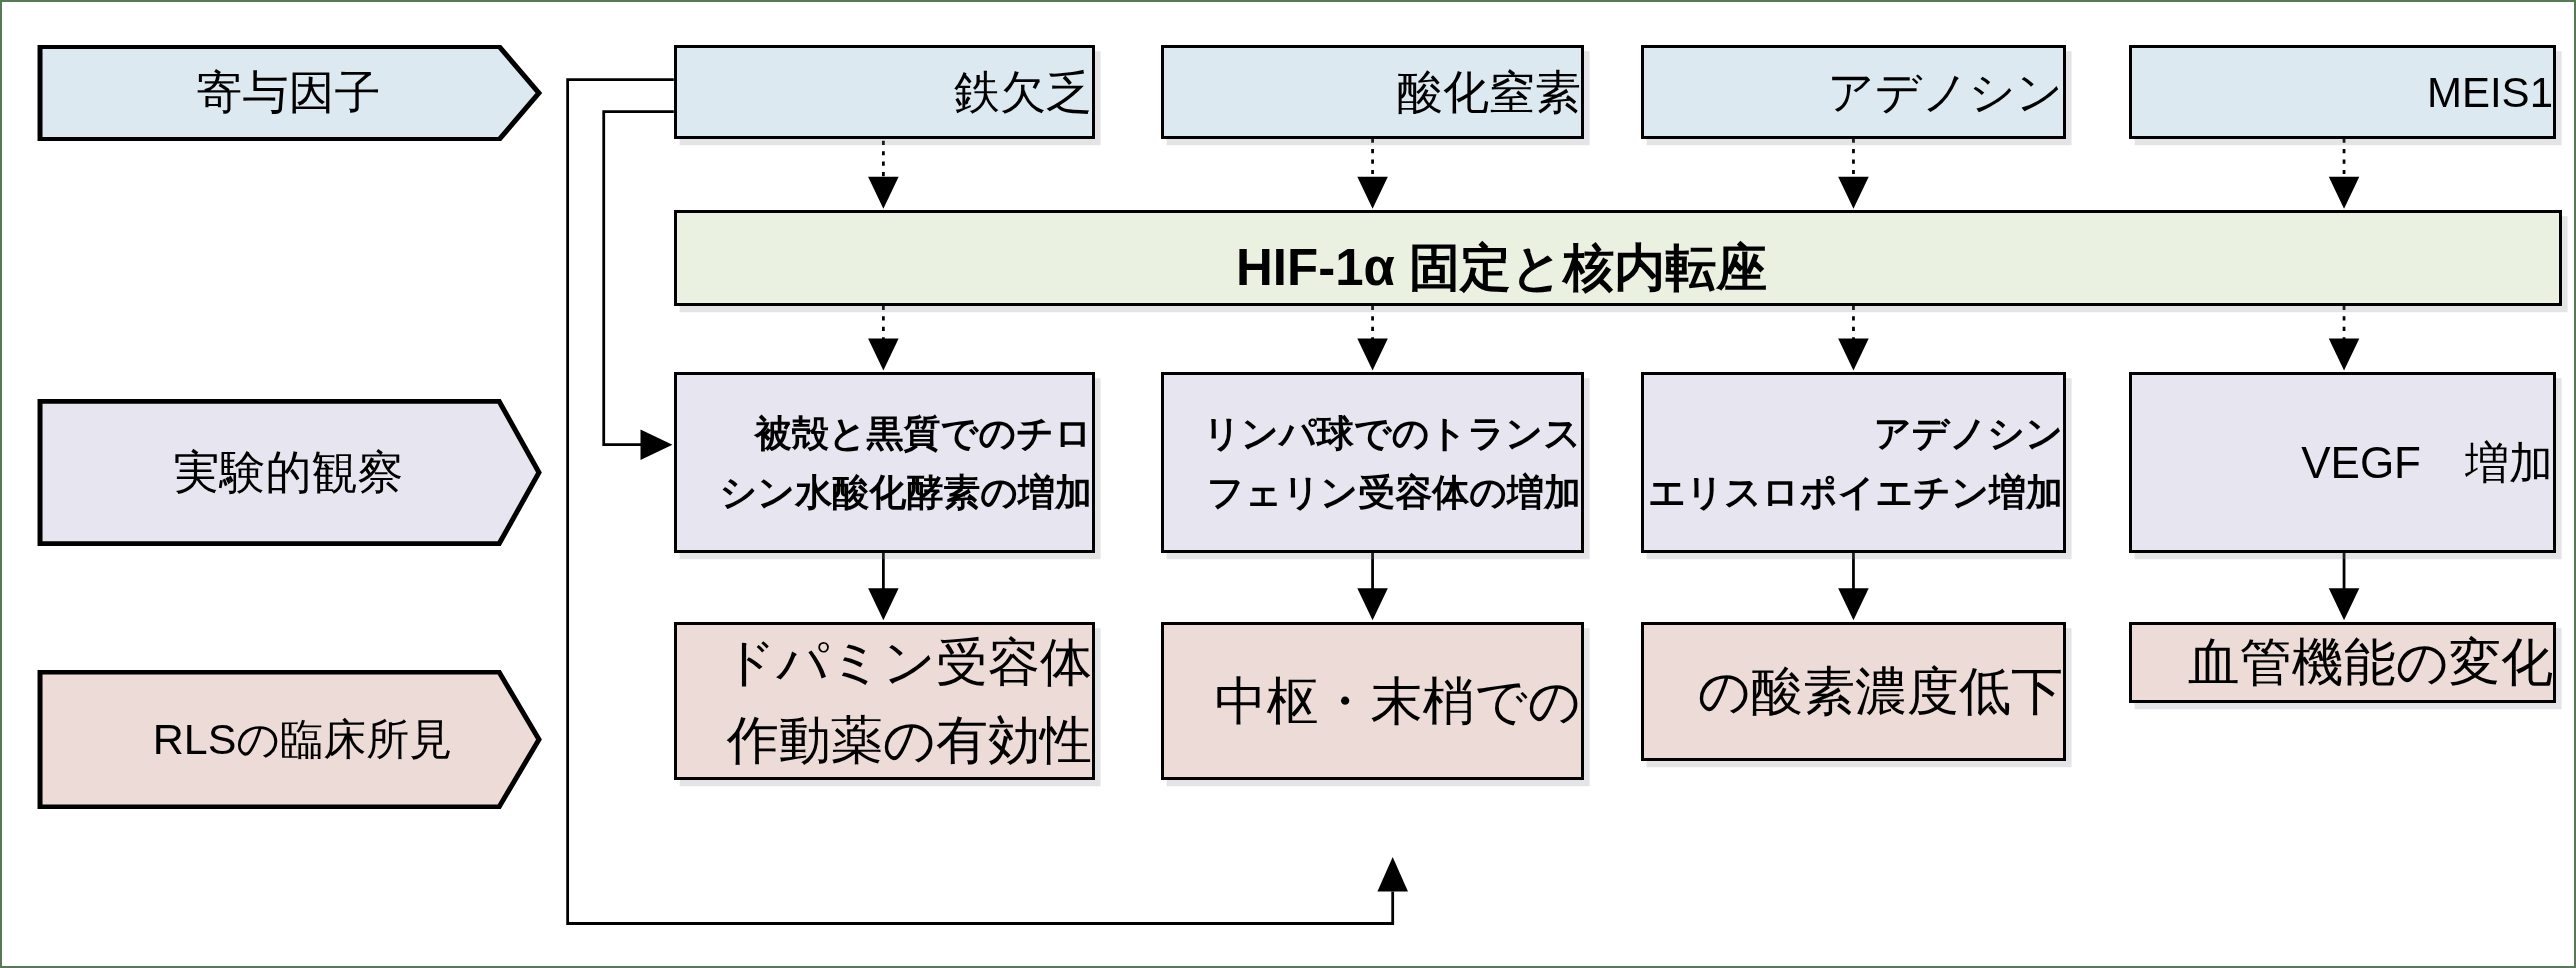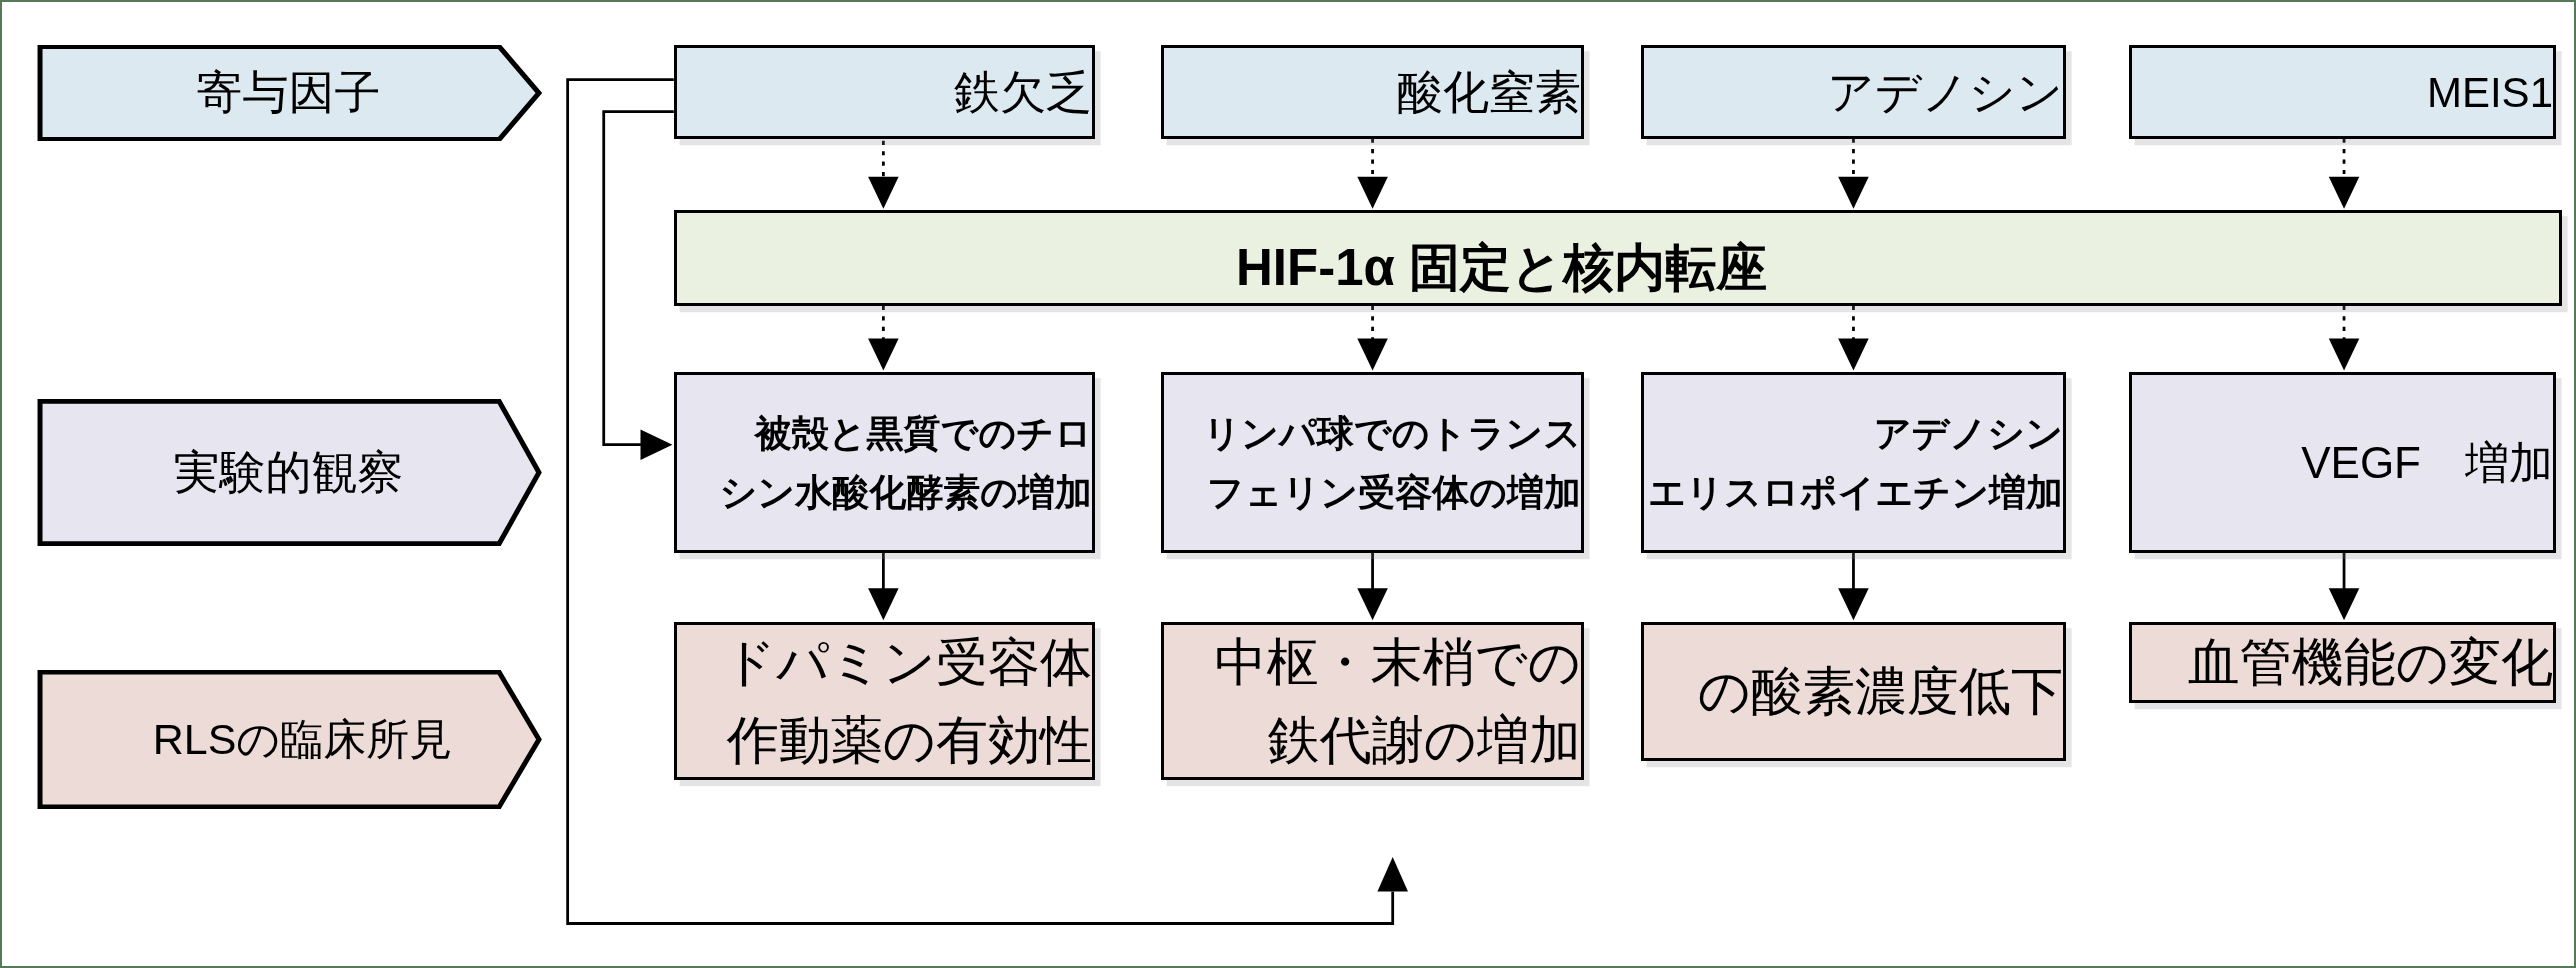--- a/index.html
+++ b/index.html
@@ -176,21 +176,20 @@
     <span class="line">VEGF　増加</span>
 
   </div>
 
   <div class="box r3 c1 rose">
     <span class="line">ドパミン受容体</span>
     <span class="line">作動薬の有効性</span>
   </div>
   <div class="box r3 c2 rose">
     <span class="line">中枢・末梢での</span>
-    <span class="line">鉄代謝の増加</span>
   </div>
   <div class="box r3 c3 rose">
     <span class="line">の酸素濃度低下</span>
   </div>
   <div class="box r3 c4 rose">
     <span class="line">血管機能の変化</span>
 
   </div>
 
 </div>

